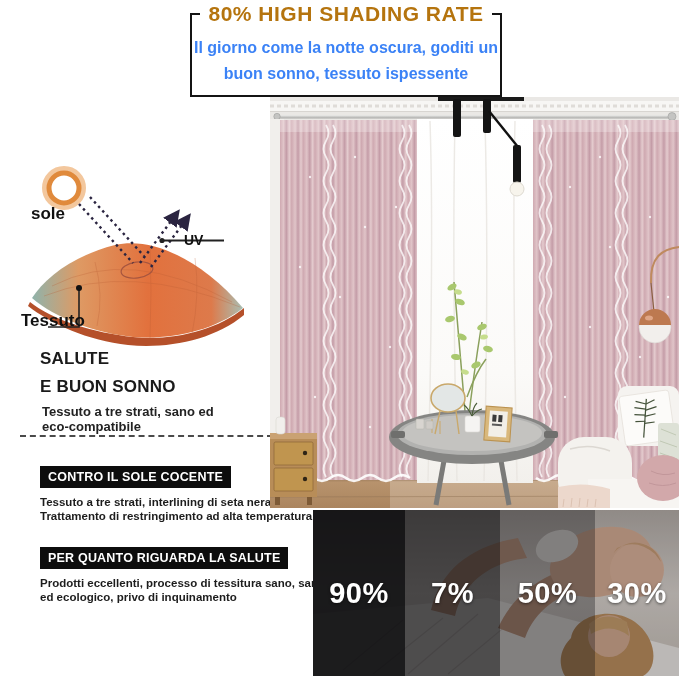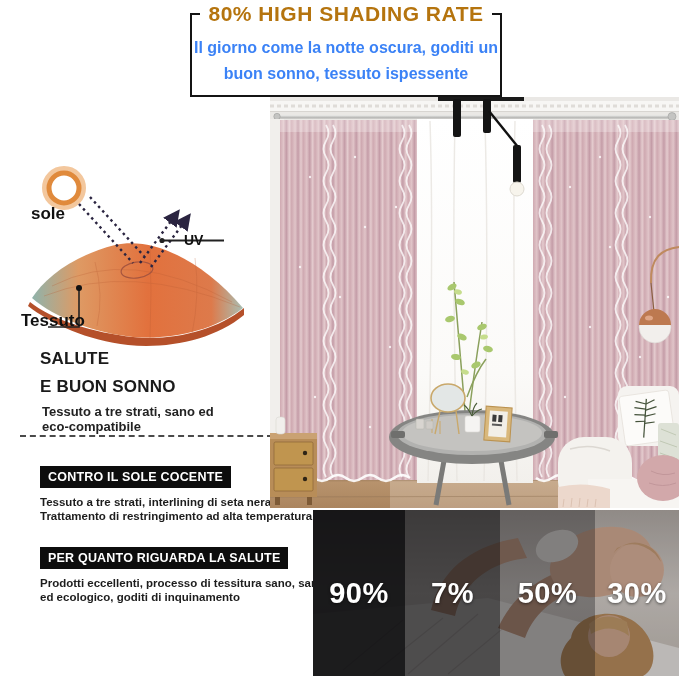--- a/index.html
+++ b/index.html
@@ -125,21 +125,21 @@
   <div class="abs dashline"></div>
 
   <div class="abs tag1 black-tag">CONTRO IL SOLE COCENTE</div>
   <div class="abs sect-body body1">
     <div>Tessuto a tre strati, interlining di seta nera aderente.</div>
     <div>Trattamento di restringimento ad alta temperatura, forte</div>
   </div>
   <div class="abs tag2 black-tag">PER QUANTO RIGUARDA LA SALUTE</div>
   <div class="abs sect-body body2">
     <div>Prodotti eccellenti, processo di tessitura sano, sano</div>
-    <div>ed ecologico, goditi di inquinamento</div>
+    <div>ed ecologico, privo di inquinamento</div>
   </div>
 
   <svg class="abs room-photo" viewBox="0 0 409 411">
     <defs>
       <linearGradient id="pleats" x1="0" y1="0" x2="0.085" y2="0" spreadMethod="repeat">
         <stop offset="0" stop-color="#cfa9b1"></stop>
         <stop offset="0.3" stop-color="#e0c4c8"></stop>
         <stop offset="0.55" stop-color="#c49ca7"></stop>
         <stop offset="0.8" stop-color="#e4cbce"></stop>
         <stop offset="1" stop-color="#cfa9b1"></stop>

